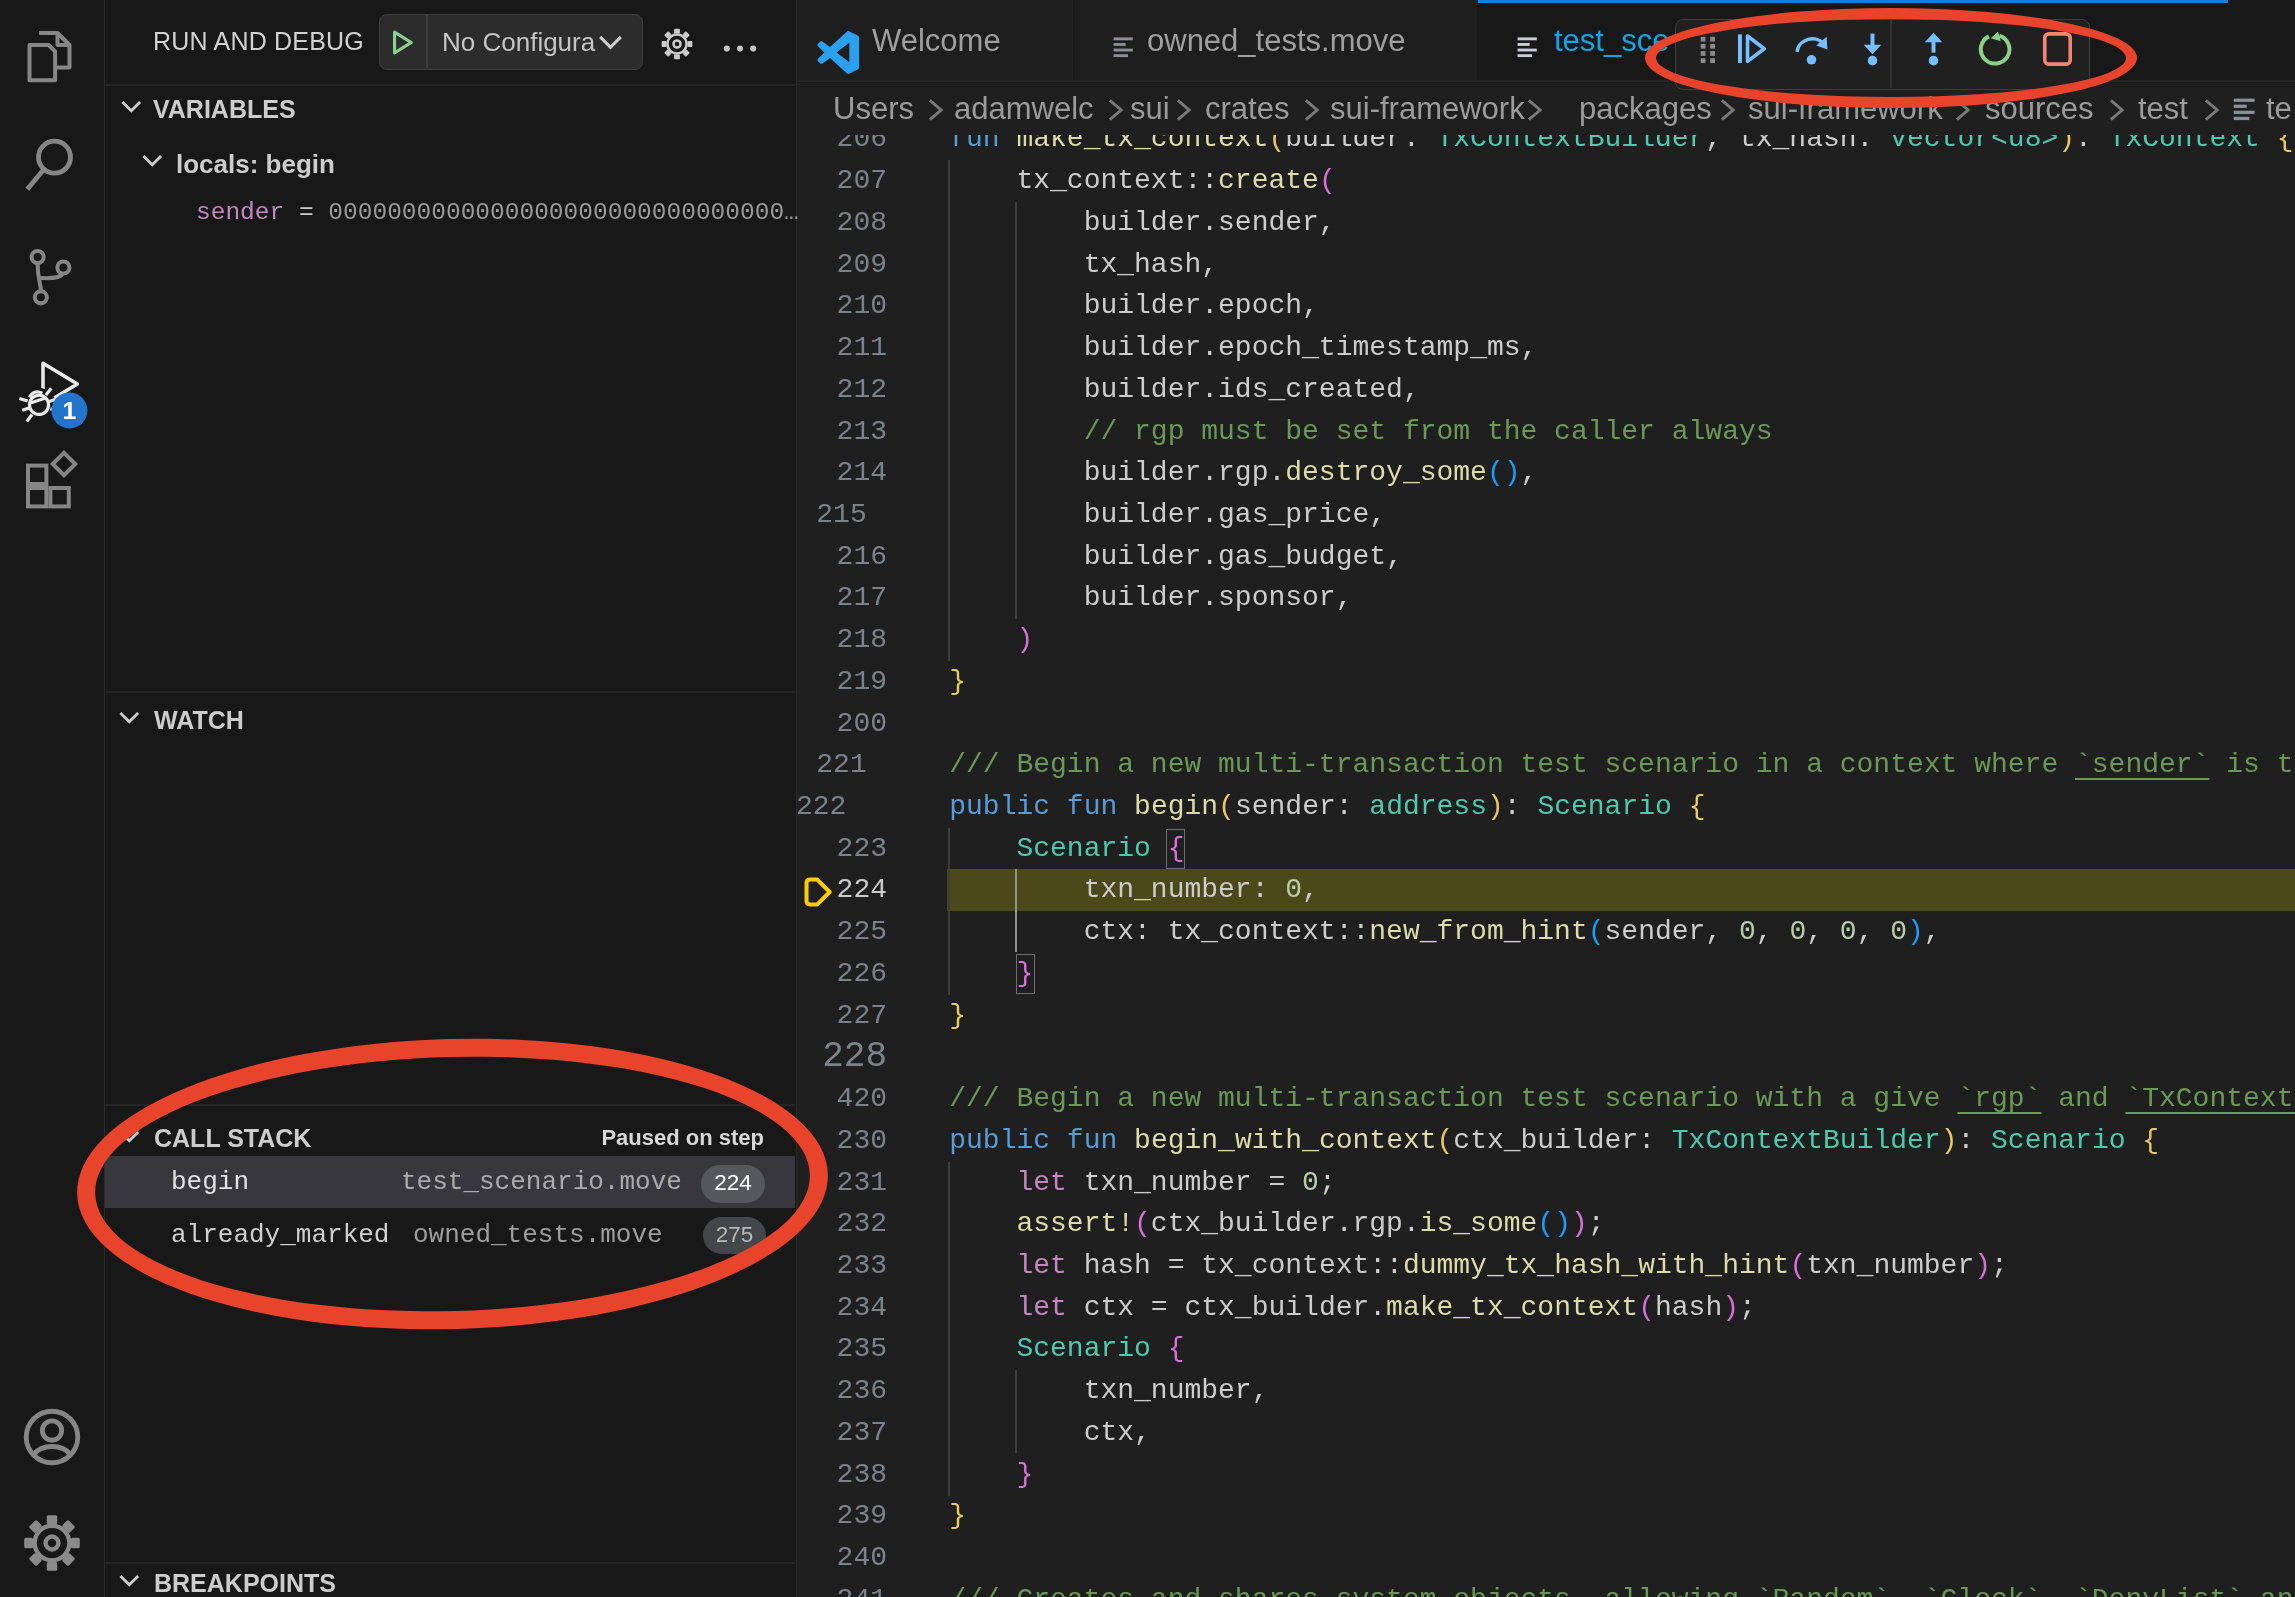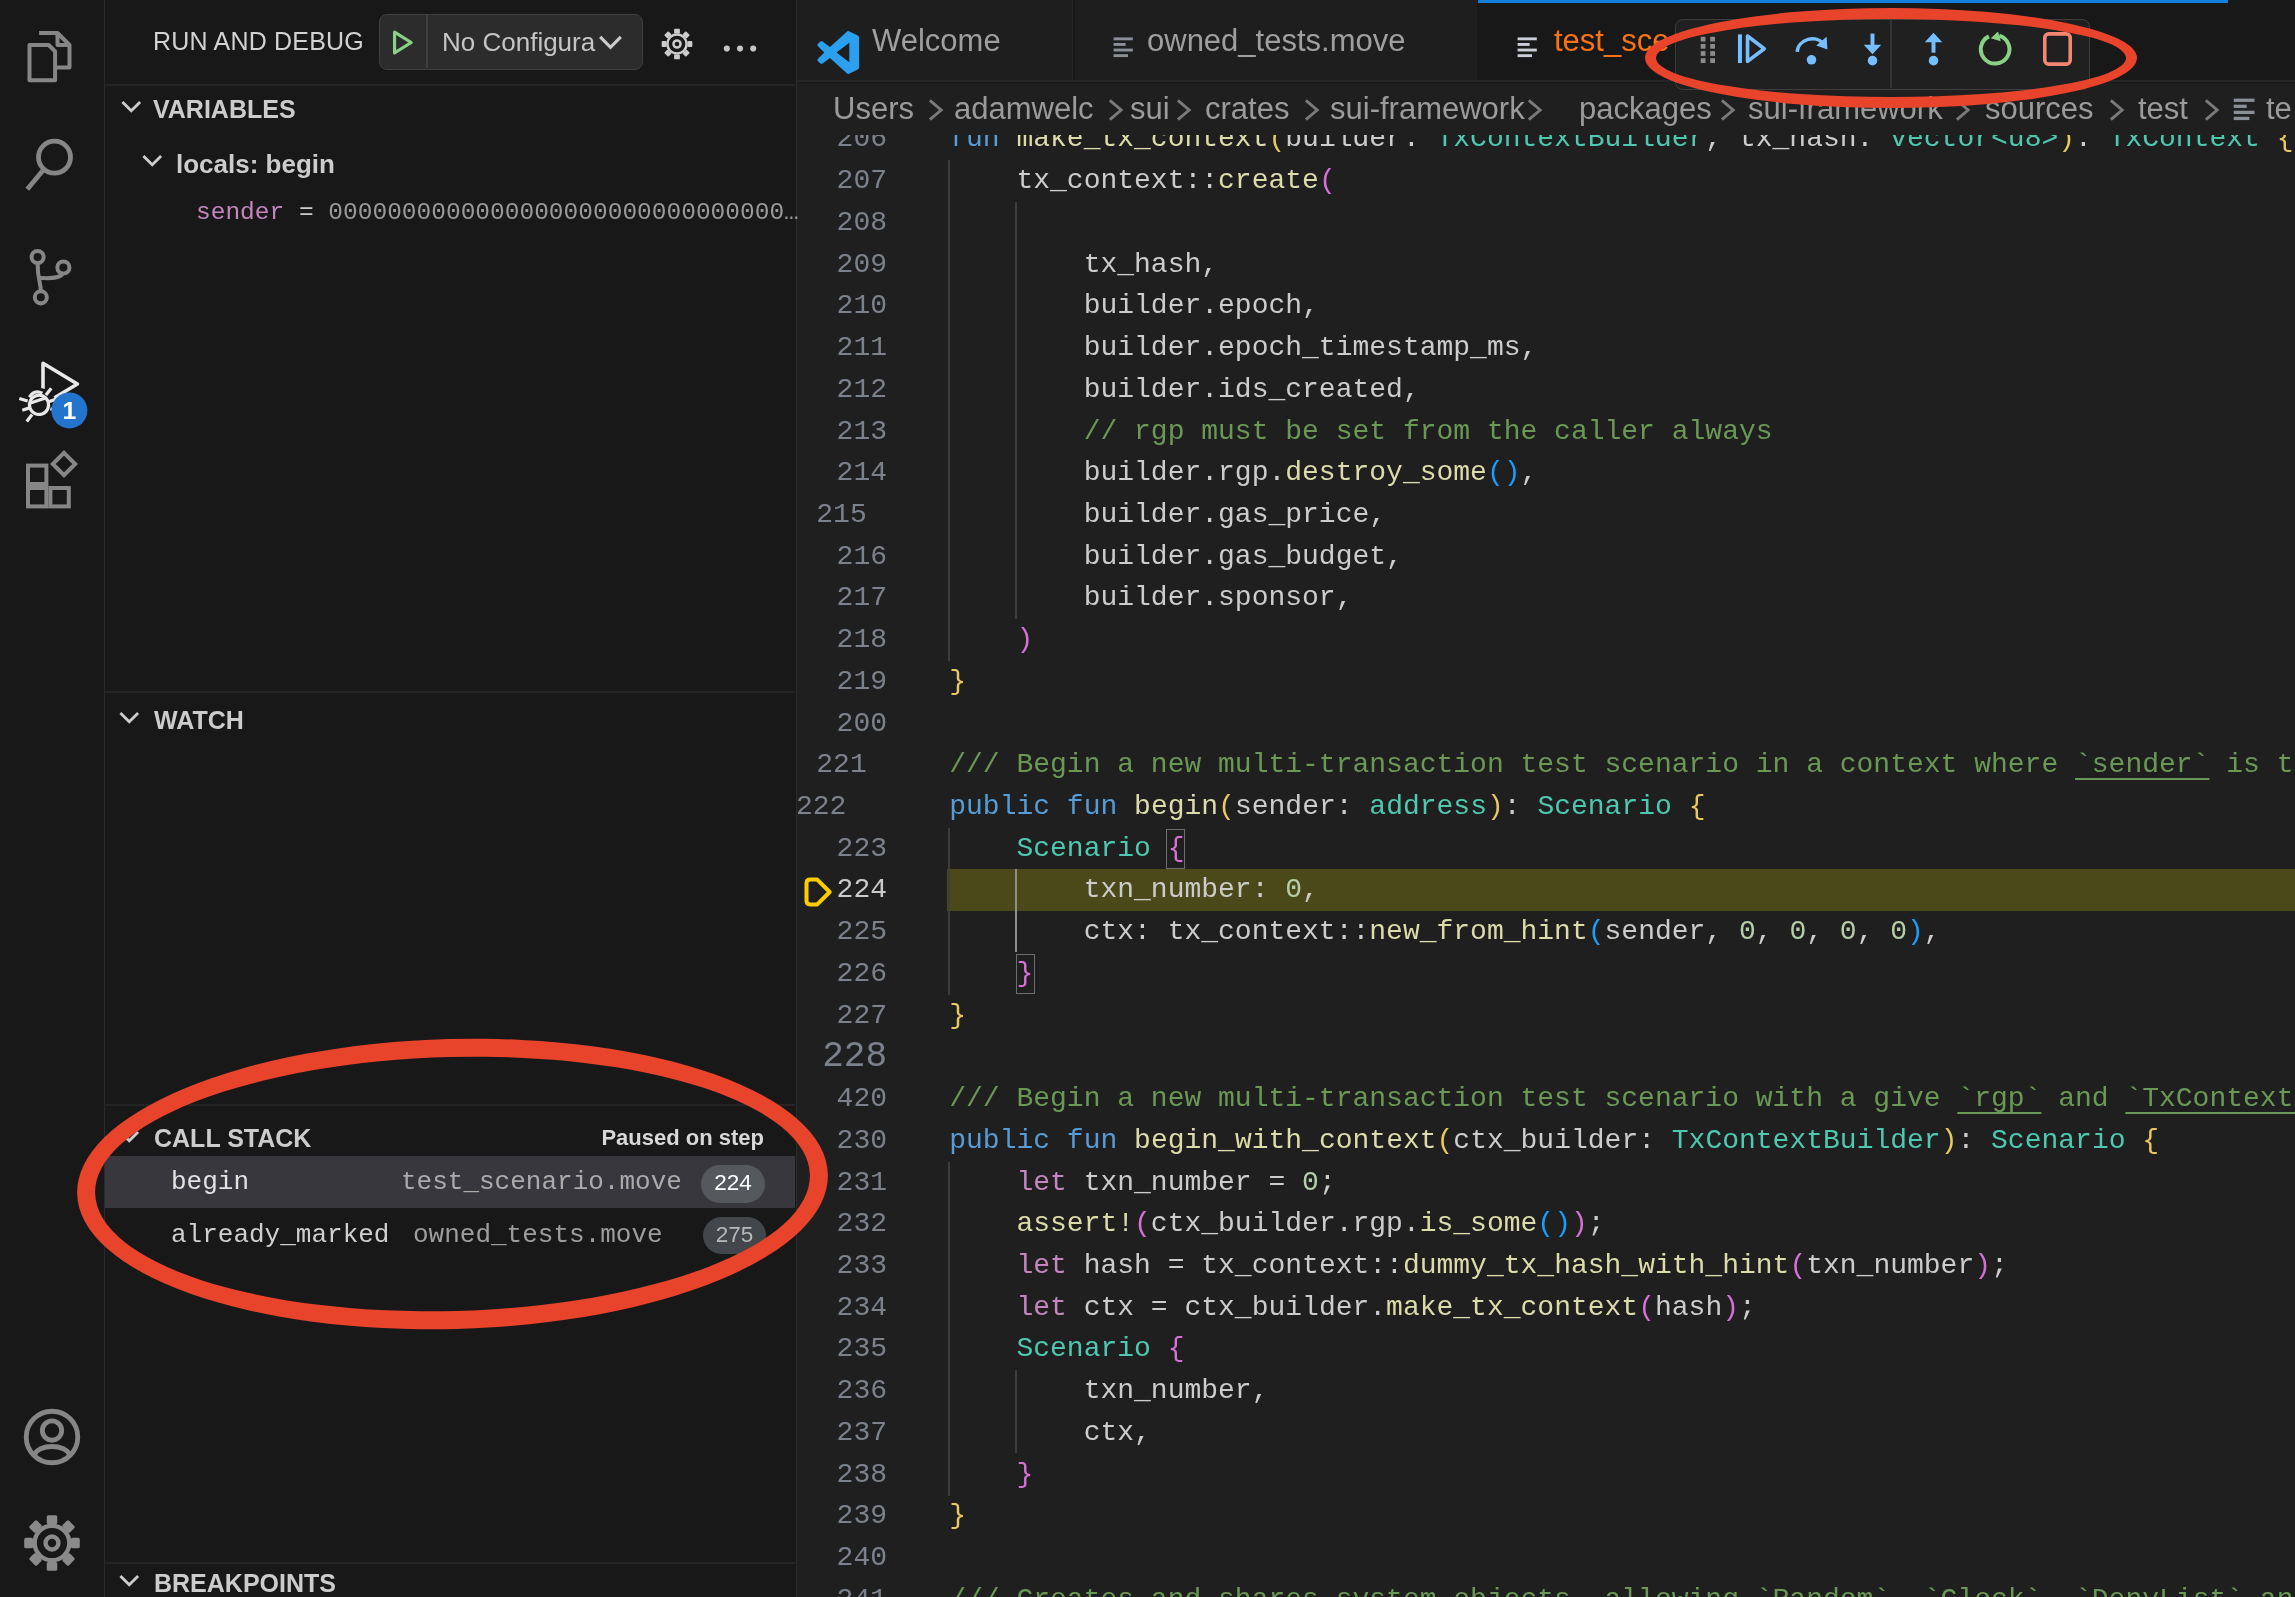--- a/index.html
+++ b/index.html
@@ -21,20 +21,21 @@
       <div style="position:absolute;left:1015px;top:869px;width:1.6px;height:83px;background:#8f8f8f"></div>
       <div style="position:absolute;left:948px;top:1162px;width:1.6px;height:334px;background:#3d3d3d"></div>
       <div style="position:absolute;left:1015px;top:1370px;width:1.6px;height:83px;background:#3d3d3d"></div>
   <div style="position:absolute;left:1166px;top:829px;width:18.5px;height:40px;border:1.6px solid #6e6e6e;box-sizing:border-box"></div>
       <div style="position:absolute;left:1016px;top:954px;width:18.5px;height:40px;border:1.6px solid #6e6e6e;box-sizing:border-box"></div>
   <div style="position:absolute;left:796px;top:118px;width:91px;height:42px;line-height:42px;text-align:right;color:#7c828c;font-family:'Liberation Mono',monospace;font-size:28px">206</div>
       <div style="position:absolute;left:882px;top:118px;height:42px;line-height:42px;white-space:pre;font-family:'Liberation Mono',monospace;font-size:28px"><span style="color:#569cd6">    fun </span><span style="color:#dcdcaa">make_tx_context</span><span style="color:#e9c860">(</span><span style="color:#cccccc">builder: </span><span style="color:#4ec9b0">TxContextBuilder</span><span style="color:#cccccc">, tx_hash: </span><span style="color:#4ec9b0">vector&lt;u8&gt;</span><span style="color:#e9c860">)</span><span style="color:#cccccc">: </span><span style="color:#4ec9b0">TxContext</span><span style="color:#cccccc"> </span><span style="color:#e9c860">{</span></div>
       <div style="position:absolute;left:796px;top:160px;width:91px;height:42px;line-height:42px;text-align:right;color:#7c828c;font-family:'Liberation Mono',monospace;font-size:28px">207</div>
       <div style="position:absolute;left:882px;top:160px;height:42px;line-height:42px;white-space:pre;font-family:'Liberation Mono',monospace;font-size:28px"><span style="color:#cccccc">        tx_context::</span><span style="color:#dcdcaa">create</span><span style="color:#d670d6">(</span></div>
       <div style="position:absolute;left:796px;top:202px;width:91px;height:42px;line-height:42px;text-align:right;color:#7c828c;font-family:'Liberation Mono',monospace;font-size:28px">208</div>
+      <div style="position:absolute;left:882px;top:202px;height:42px;line-height:42px;white-space:pre;font-family:'Liberation Mono',monospace;font-size:28px"><span style="color:#cccccc">            builder.sender,</span></div>
       <div style="position:absolute;left:796px;top:244px;width:91px;height:42px;line-height:42px;text-align:right;color:#7c828c;font-family:'Liberation Mono',monospace;font-size:28px">209</div>
       <div style="position:absolute;left:882px;top:244px;height:42px;line-height:42px;white-space:pre;font-family:'Liberation Mono',monospace;font-size:28px"><span style="color:#cccccc">            tx_hash,</span></div>
       <div style="position:absolute;left:796px;top:285px;width:91px;height:42px;line-height:42px;text-align:right;color:#7c828c;font-family:'Liberation Mono',monospace;font-size:28px">210</div>
       <div style="position:absolute;left:882px;top:285px;height:42px;line-height:42px;white-space:pre;font-family:'Liberation Mono',monospace;font-size:28px"><span style="color:#cccccc">            builder.epoch,</span></div>
       <div style="position:absolute;left:796px;top:327px;width:91px;height:42px;line-height:42px;text-align:right;color:#7c828c;font-family:'Liberation Mono',monospace;font-size:28px">211</div>
       <div style="position:absolute;left:882px;top:327px;height:42px;line-height:42px;white-space:pre;font-family:'Liberation Mono',monospace;font-size:28px"><span style="color:#cccccc">            builder.epoch_timestamp_ms,</span></div>
       <div style="position:absolute;left:796px;top:369px;width:91px;height:42px;line-height:42px;text-align:right;color:#7c828c;font-family:'Liberation Mono',monospace;font-size:28px">212</div>
       <div style="position:absolute;left:882px;top:369px;height:42px;line-height:42px;white-space:pre;font-family:'Liberation Mono',monospace;font-size:28px"><span style="color:#cccccc">            builder.ids_created,</span></div>
       <div style="position:absolute;left:796px;top:411px;width:91px;height:42px;line-height:42px;text-align:right;color:#7c828c;font-family:'Liberation Mono',monospace;font-size:28px">213</div>
       <div style="position:absolute;left:882px;top:411px;height:42px;line-height:42px;white-space:pre;font-family:'Liberation Mono',monospace;font-size:28px"><span style="color:#6a9955">            // rgp must be set from the caller always</span></div>
@@ -119,21 +120,21 @@
 <div class="abs" style="left:1147px;top:0;height:81px;line-height:81px;color:#9f9f9f;font-size:31px">owned_tests.move</div>
 
 <svg class="abs" style="left:1516px;top:35px" width="24" height="24" viewBox="0 0 30 30">
  <g fill="#c8cdd6">
       <rect x="2" y="3" width="24" height="3.6"></rect>
       <rect x="2" y="10" width="15" height="3.6"></rect>
       <rect x="2" y="17" width="24" height="3.6"></rect>
       <rect x="2" y="24" width="18" height="3.6"></rect>
     </g>
 </svg>
-<div class="abs" style="left:1554px;top:0;height:63px;line-height:81px;color:#f97316;font-size:31px">test_sce</div>
+<div class="abs" style="left:1554px;top:0;height:63px;line-height:81px;color:#0ea5e9;font-size:31px">test_sce</div>
 
 <div class="abs" style="left:796px;top:80px;width:1499px;height:1.6px;background:#262626"></div>
 
 <div class="abs" style="left:796px;top:83px;width:1499px;height:52px;background:#1f1f1f"></div>
 <div class="abs" style="left:833px;top:83px;height:52px;line-height:52px;color:#9b9b9b;font-size:31px">Users</div>
 <div class="abs" style="left:954px;top:83px;height:52px;line-height:52px;color:#9b9b9b;font-size:31px">adamwelc</div>
 <div class="abs" style="left:1130px;top:83px;height:52px;line-height:52px;color:#9b9b9b;font-size:31px">sui</div>
 <div class="abs" style="left:1205px;top:83px;height:52px;line-height:52px;color:#9b9b9b;font-size:31px">crates</div>
 <div class="abs" style="left:1330px;top:83px;height:52px;line-height:52px;color:#9b9b9b;font-size:31px">sui-framework</div>
 <div class="abs" style="left:1579px;top:83px;height:52px;line-height:52px;color:#9b9b9b;font-size:31px">packages</div>

